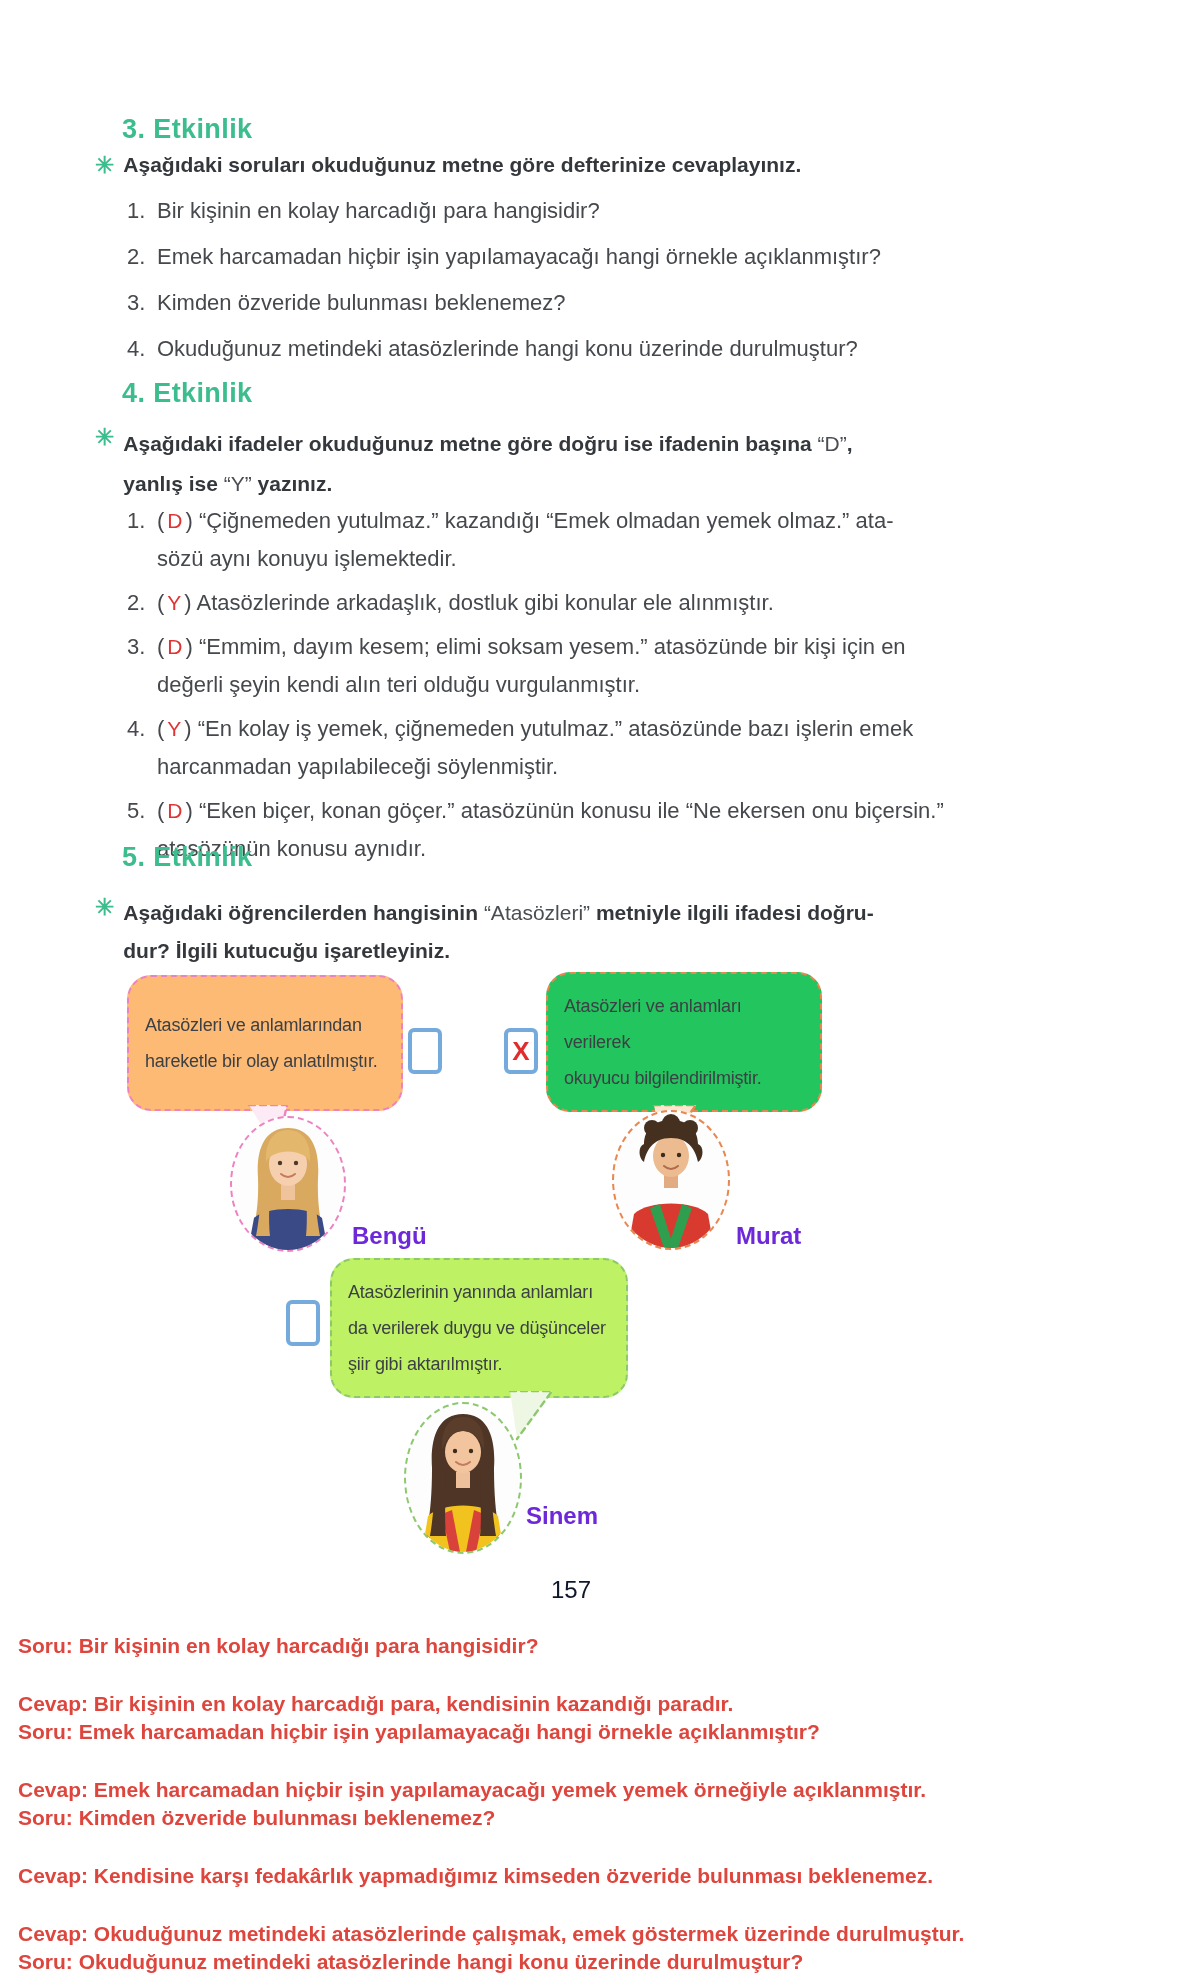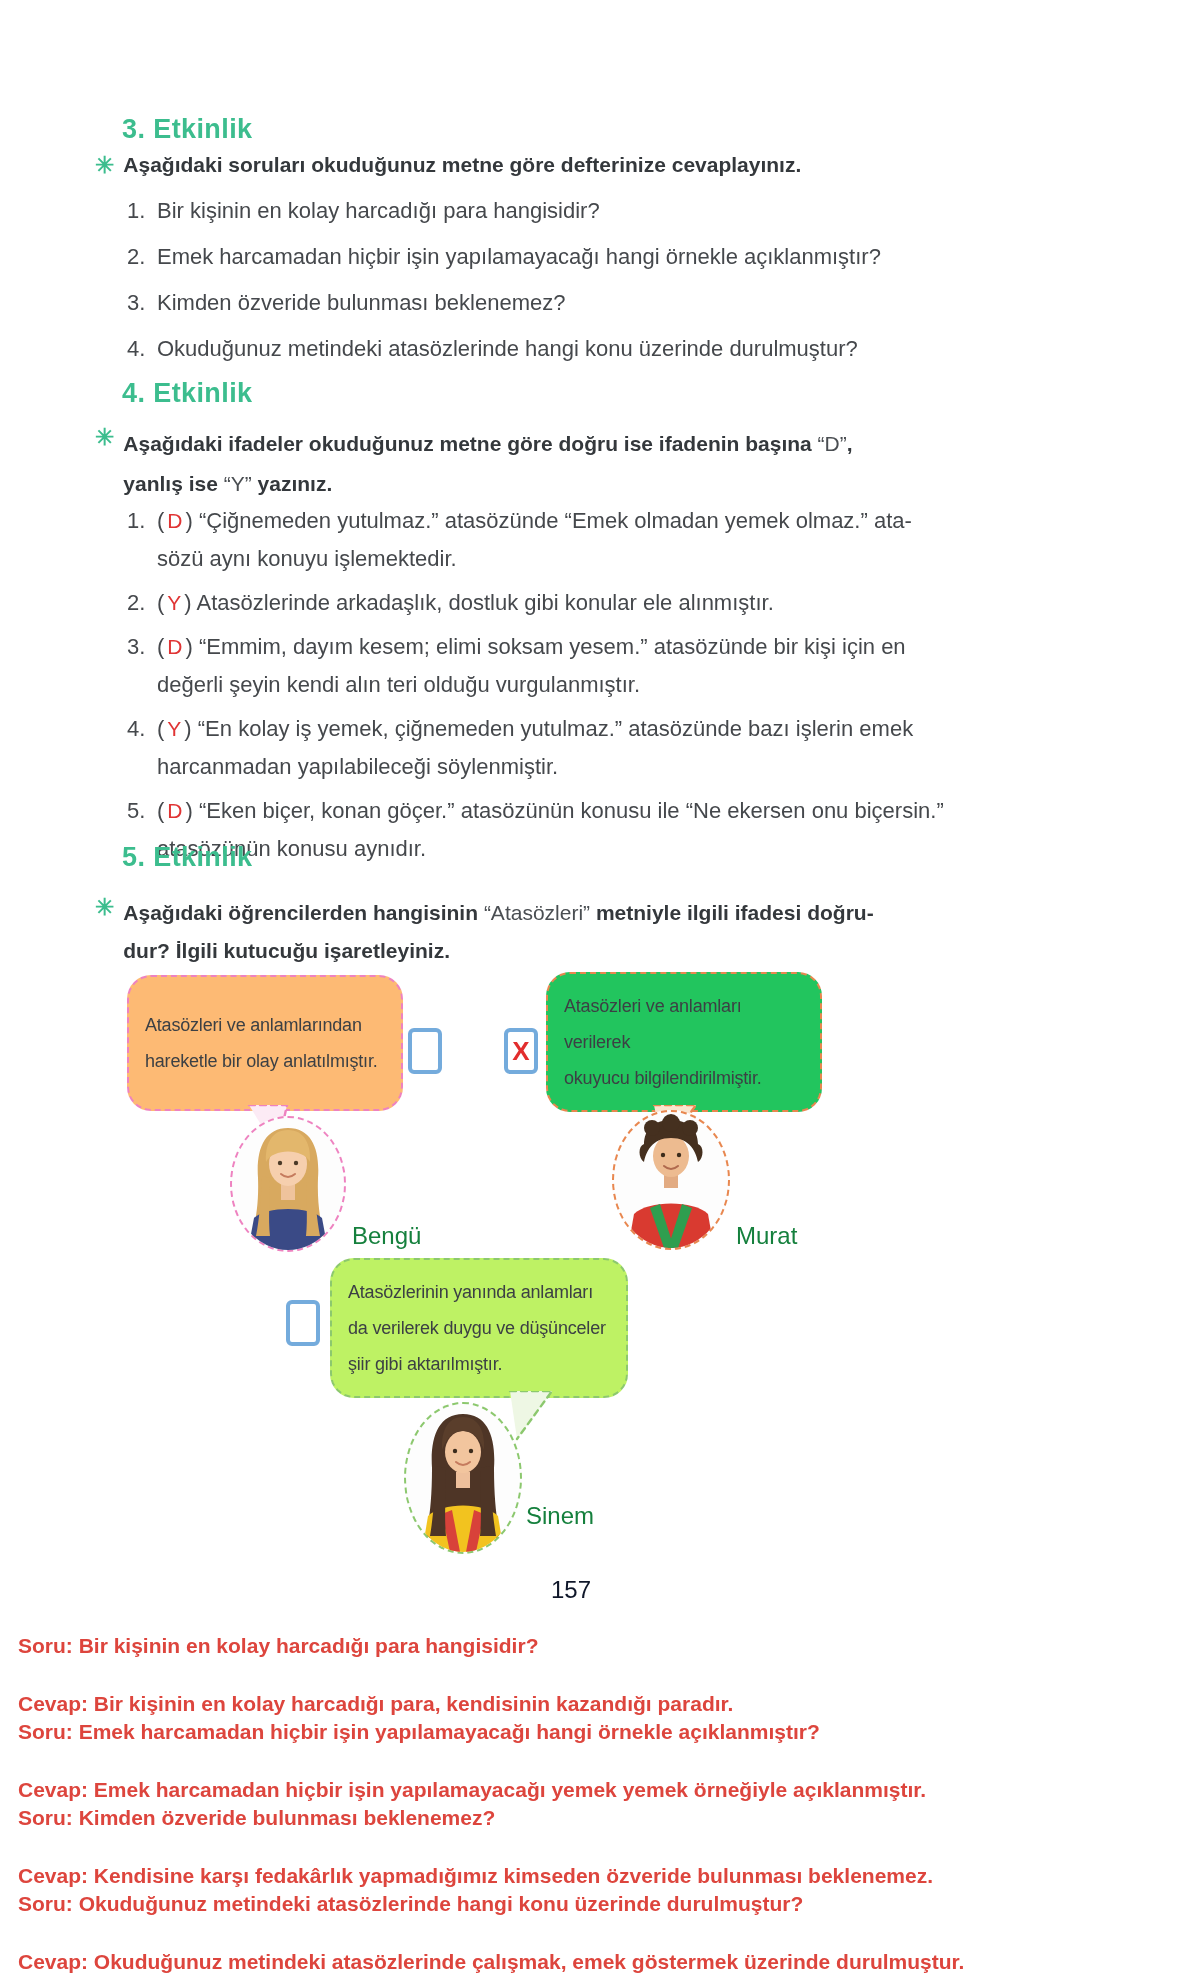--- a/index.html
+++ b/index.html
@@ -40,21 +40,21 @@
   .checkbox{
     position:absolute;box-sizing:border-box;width:34px;height:46px;background:#fff;
     border:4px solid #74abdc;border-radius:6px;display:flex;align-items:center;justify-content:center;
     font-size:26px;font-weight:700;color:#e22d2d;cursor:pointer;
   }
   .photo{position:absolute;border-radius:50%;overflow:hidden;background:#fdfdfd;}
   .photo.pinkb{border:2.5px dashed #ee82c0;}
   .photo.orangeb{border:2.5px dashed #e8874f;}
   .photo.greenb{border:2.5px dashed #8cc86e;}
   .photo svg{display:block;width:100%;height:100%;}
-  .student-name{position:absolute;color:#15803d;font-size:24px;}
+  .student-name{position:absolute;color:#6d28d9;font-size:24px;font-weight:bold;}
   .page-number{position:absolute;top:1576px;left:0;width:1142px;text-align:center;font-size:24px;color:#0f172a;}
   .overlay{position:absolute;left:18px;top:1632px;width:1150px;
     font-size:21px;font-weight:700;line-height:28px;color:#dd453d;}
   .overlay-line{white-space:nowrap;}
   .overlay-line.cevap{margin-top:30px;}
 </style>
 </head>
 <body>
 
 <div class="page">
@@ -89,21 +89,21 @@
 
   <div class="instr-row" style="top:424px">
     <span class="star">✳</span>
     <p class="instr lh40"><span>Aşağıdaki ifadeler okuduğunuz metne göre doğru ise ifadenin başına </span><span class="normal">“D”</span><span>,
 yanlış ise </span><span class="normal">“Y”</span><span> yazınız.</span></p>
   </div>
 
   <div class="alist" style="top:502px">
     <div class="aitem">
       <span class="anum">1.</span>
-      <span class="abody"><span class="paren">(</span><span class="ans">D</span><span class="paren">) </span><span>“Çiğnemeden yutulmaz.” atasözünde “Emek olmadan yemek olmaz.” ata-
+      <span class="abody"><span class="paren">(</span><span class="ans">D</span><span class="paren">) </span><span>“Çiğnemeden yutulmaz.” kazandığı “Emek olmadan yemek olmaz.” ata-
 sözü aynı konuyu işlemektedir.</span></span>
     </div>
     <div class="aitem">
       <span class="anum">2.</span>
       <span class="abody"><span class="paren">(</span><span class="ans">Y</span><span class="paren">) </span><span>Atasözlerinde arkadaşlık, dostluk gibi konular ele alınmıştır.</span></span>
     </div>
     <div class="aitem">
       <span class="anum">3.</span>
       <span class="abody"><span class="paren">(</span><span class="ans">D</span><span class="paren">) </span><span>“Emmim, dayım kesem; elimi soksam yesem.” atasözünde bir kişi için en
 değerli şeyin kendi alın teri olduğu vurgulanmıştır.</span></span>
@@ -204,17 +204,17 @@
 
   <div class="page-number">157</div>
 
   <div class="overlay">
     <div class="overlay-line">Soru: Bir kişinin en kolay harcadığı para hangisidir?</div>
     <div class="overlay-line cevap">Cevap: Bir kişinin en kolay harcadığı para, kendisinin kazandığı paradır.</div>
     <div class="overlay-line">Soru: Emek harcamadan hiçbir işin yapılamayacağı hangi örnekle açıklanmıştır?</div>
     <div class="overlay-line cevap">Cevap: Emek harcamadan hiçbir işin yapılamayacağı yemek yemek örneğiyle açıklanmıştır.</div>
     <div class="overlay-line">Soru: Kimden özveride bulunması beklenemez?</div>
     <div class="overlay-line cevap">Cevap: Kendisine karşı fedakârlık yapmadığımız kimseden özveride bulunması beklenemez.</div>
+    <div class="overlay-line cevap">Cevap: Okuduğunuz metindeki atasözlerinde çalışmak, emek göstermek üzerinde durulmuştur.</div>
     <div class="overlay-line">Soru: Okuduğunuz metindeki atasözlerinde hangi konu üzerinde durulmuştur?</div>
-    <div class="overlay-line cevap">Cevap: Okuduğunuz metindeki atasözlerinde çalışmak, emek göstermek üzerinde durulmuştur.</div>
   </div>
 
 </div>
 
 </body></html>

